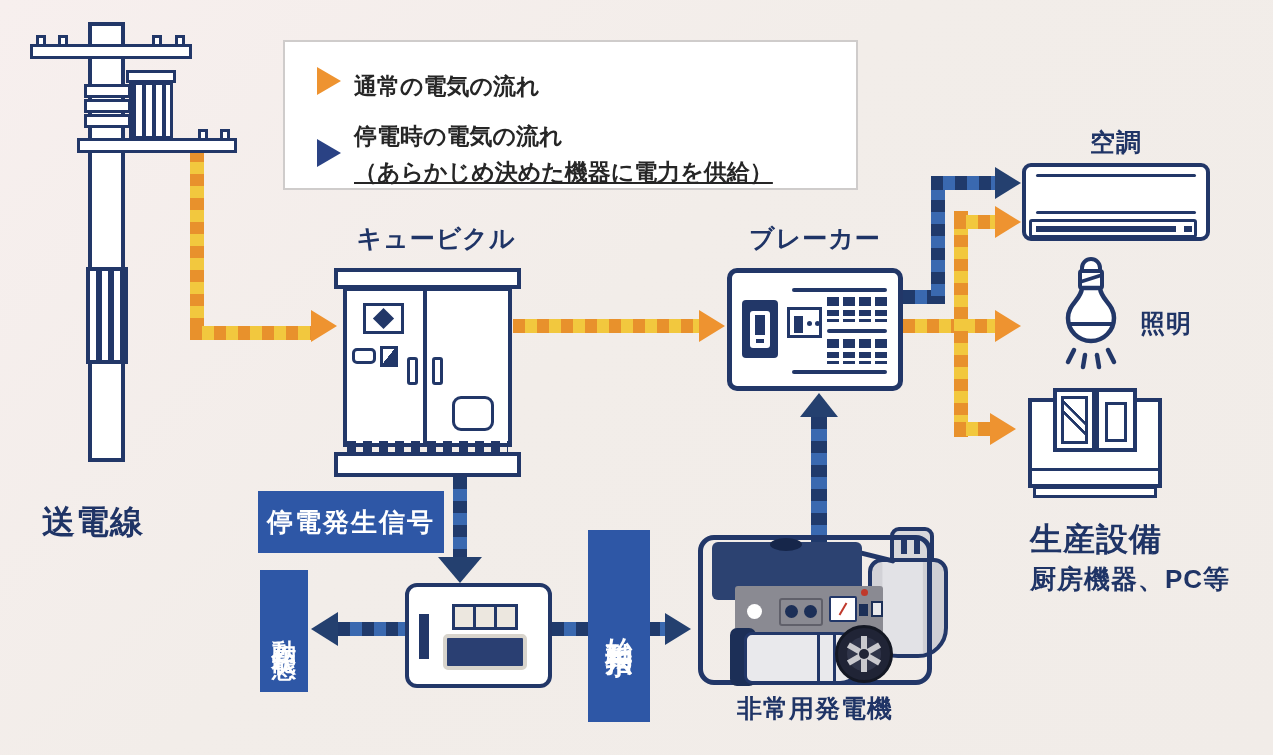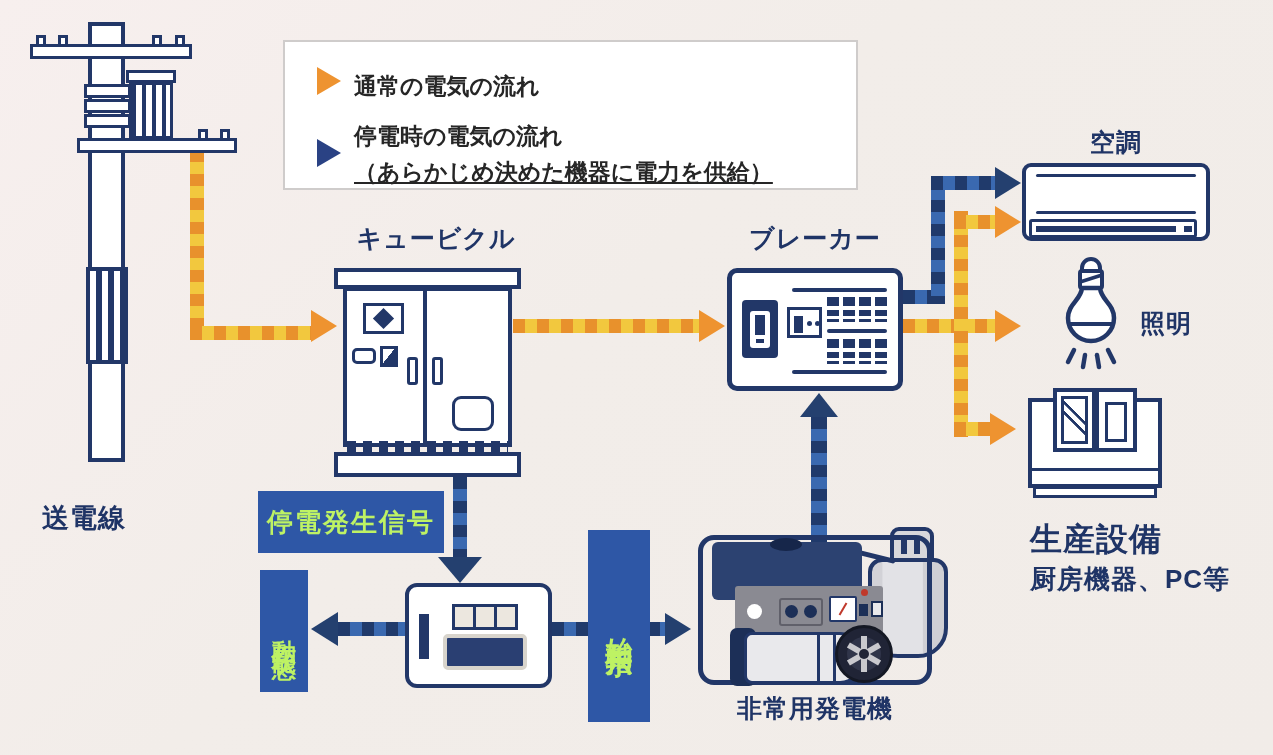--- a/index.html
+++ b/index.html
@@ -21,21 +21,21 @@
   
   .ar{position:absolute;width:0;height:0;}
   .ar.r-o{border-top:16px solid transparent;border-bottom:16px solid transparent;border-left:26px solid #ee9330;}
   .ar.r-n{border-top:16px solid transparent;border-bottom:16px solid transparent;border-left:26px solid #24406f;}
   .ar.l-n{border-top:17px solid transparent;border-bottom:17px solid transparent;border-right:27px solid #24406f;}
   .ar.d-n{border-left:22px solid transparent;border-right:22px solid transparent;border-top:26px solid #24406f;}
   .ar.u-n{border-left:19px solid transparent;border-right:19px solid transparent;border-bottom:24px solid #24406f;}
   
   .lbl{position:absolute;color:#1f3466;font-weight:bold;font-size:25px;letter-spacing:1px;white-space:nowrap;}
   .lbl.c{text-align:center;}
-  .sigbox{position:absolute;background:#2e57a6;color:#bef264;font-weight:bold;display:flex;align-items:center;justify-content:center;box-sizing:border-box;}
+  .sigbox{position:absolute;background:#2e57a6;color:#ffffff;font-weight:bold;display:flex;align-items:center;justify-content:center;box-sizing:border-box;}
   .vert{writing-mode:vertical-rl;text-orientation:upright;letter-spacing:5px;}
   .legend-t{position:absolute;color:#262626;font-weight:bold;font-size:23px;white-space:nowrap;}
 </style>
 </head>
 <body>
 
 <div id="canvas">
 
   <div class="dov" style="left:190px;top:150px;width:14px;height:190px;"></div>
   <div class="doh" style="left:190px;top:326px;width:122px;height:14px;"></div>
@@ -79,21 +79,21 @@
     <div class="out3" style="left:84px;top:84px;width:47px;height:14px;"></div>
     <div class="out3" style="left:84px;top:99px;width:47px;height:14px;"></div>
     <div class="out3" style="left:84px;top:114px;width:47px;height:14px;"></div>
     <div class="out3" style="left:126px;top:70px;width:50px;height:13px;"></div>
     <div class="out3" style="left:129px;top:82px;width:44px;height:57px;background:repeating-linear-gradient(90deg,#223768 0 4px,#fff 4px 10px);"></div>
     <div class="out3" style="left:198px;top:129px;width:10px;height:12px;"></div>
     <div class="out3" style="left:220px;top:129px;width:10px;height:12px;"></div>
     <div class="out3" style="left:77px;top:138px;width:160px;height:15px;"></div>
     <div class="out" style="left:86px;top:267px;width:42px;height:97px;background:repeating-linear-gradient(90deg,#fff 0 6px,#223768 6px 12px);"></div>
   </div>
-  <div class="lbl" style="left:42px;top:500px;font-size:27px;">送電線</div>
+  <div class="lbl" style="left:42px;top:500px;font-size:33px;">送電線</div>
 
   <div class="abs" style="left:283px;top:40px;width:575px;height:150px;background:#fff;border:2px solid #cfcccb;box-sizing:border-box;">
     <div class="ar" style="left:32px;top:25px;border-top:14px solid transparent;border-bottom:14px solid transparent;border-left:24px solid #ee9330;"></div>
     <div class="legend-t" style="left:69px;top:29px;text-align:right;">通常の電気の流れ</div>
     <div class="ar" style="left:32px;top:97px;border-top:14px solid transparent;border-bottom:14px solid transparent;border-left:24px solid #2a4284;"></div>
     <div class="legend-t" style="left:69px;top:79px;">停電時の電気の流れ</div>
     <div class="legend-t" style="left:69px;top:115px;text-decoration:underline;">（あらかじめ決めた機器に電力を供給）</div>
   </div>
 
   <div class="lbl c" style="left:336px;top:222px;width:200px;">キュービクル</div>

